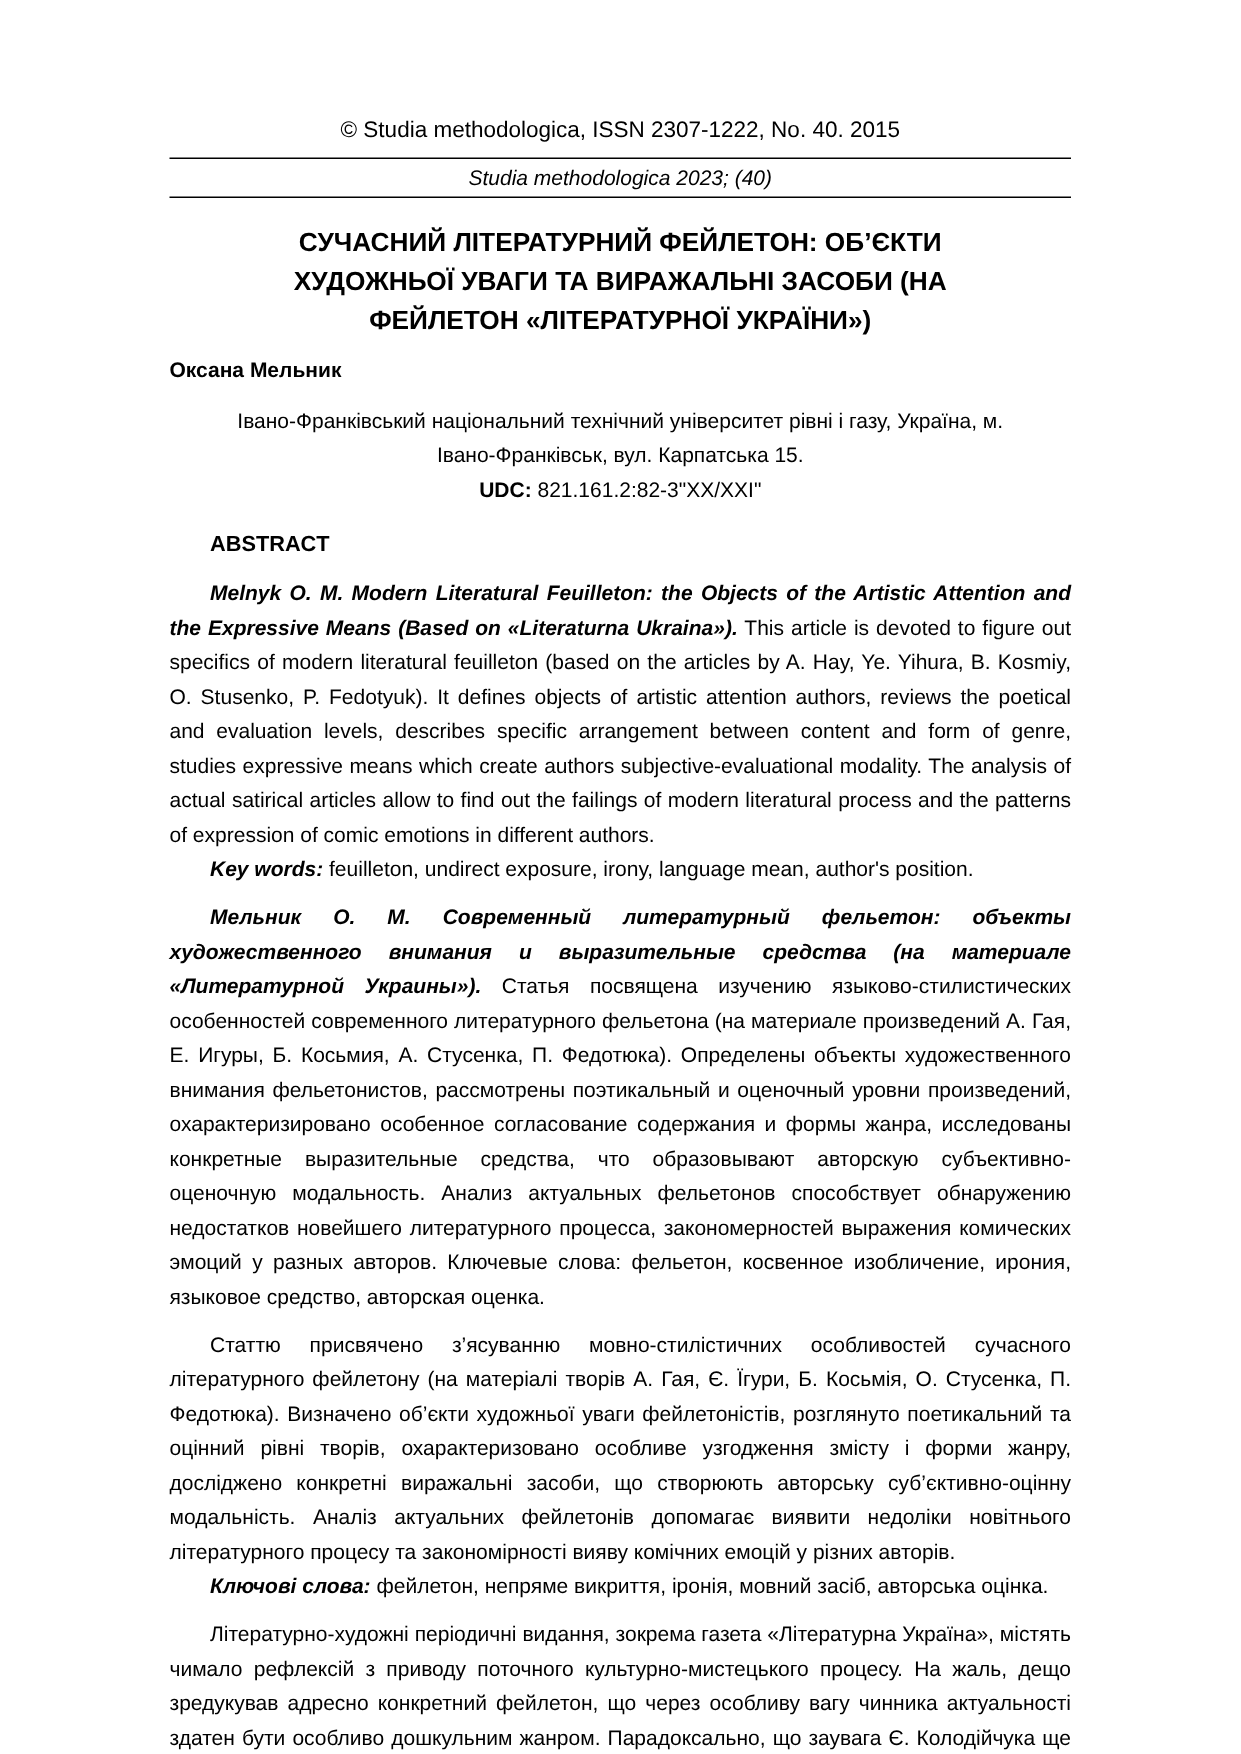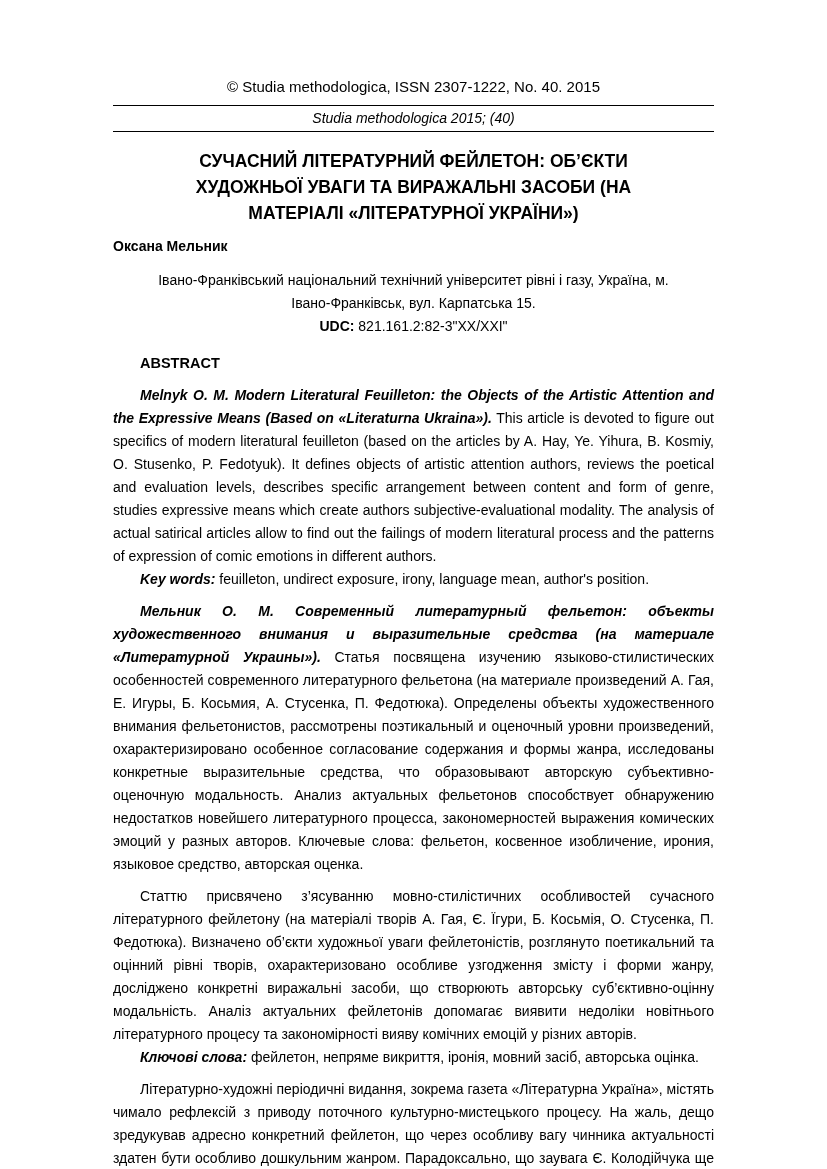--- a/index.html
+++ b/index.html
@@ -98,28 +98,28 @@
 </head>
 <body>
 
 <div class="page">
   <div class="content">
 
     <div class="copyright">© Studia methodologica, ISSN 2307-1222, No. 40. 2015</div>
 
     <hr class="rule">
 
-    <div class="journal-line">Studia methodologica 2015; (40)</div>
+    <div class="journal-line">Studia methodologica 2023; (40)</div>
 
     <hr class="rule">
 
     <div class="title">
       <div>СУЧАСНИЙ ЛІТЕРАТУРНИЙ ФЕЙЛЕТОН: ОБ’ЄКТИ</div>
       <div>ХУДОЖНЬОЇ УВАГИ ТА ВИРАЖАЛЬНІ ЗАСОБИ (НА</div>
-      <div>МАТЕРІАЛІ «ЛІТЕРАТУРНОЇ УКРАЇНИ»)</div>
+      <div>ФЕЙЛЕТОН «ЛІТЕРАТУРНОЇ УКРАЇНИ»)</div>
     </div>
 
     <div class="author">Оксана Мельник</div>
 
     <div class="affiliation">
       <div>Івано-Франківський національний технічний університет рівні і газу, Україна, м.</div>
       <div>Івано-Франківськ, вул. Карпатська 15.</div>
     </div>
 
     <div class="udc"><span class="lead" style="font-style: normal;">UDC:</span><span> 821.161.2:82-3"XX/XXI"</span></div>

